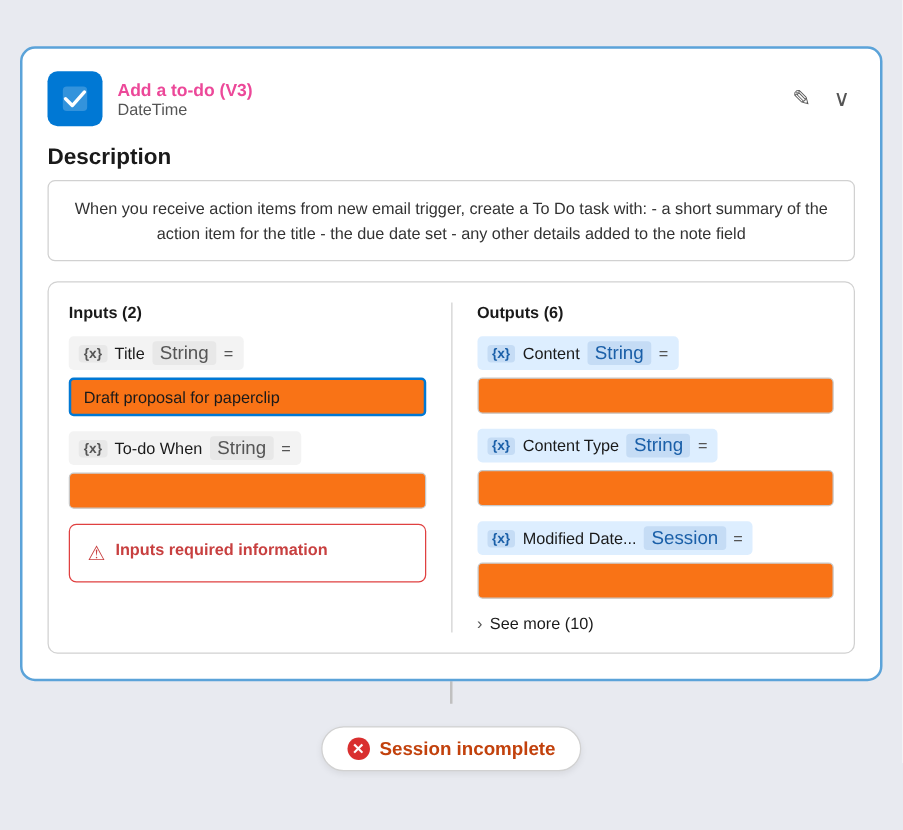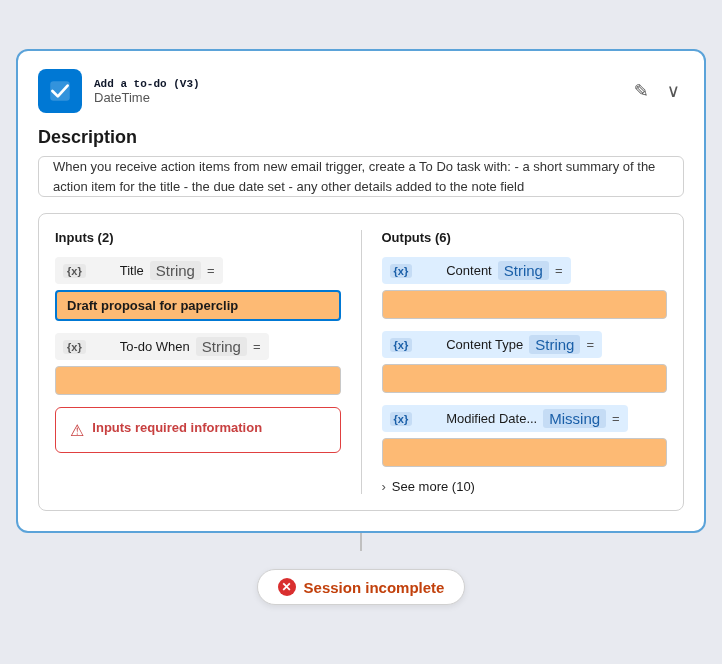--- a/index.html
+++ b/index.html
@@ -50,24 +50,23 @@
       display: flex;
       align-items: center;
       justify-content: center;
       flex-shrink: 0;
     }
     .app-icon svg {
       width: 26px;
       height: 26px;
     }
     .card-title {
-      font-size: 11px;
-      font-weight: 600;
-      color: #0f172a;
-      font-family: Liberation Mono, monospace;
+      font-size: 14px;
+      font-weight: 600;
+      color: #ec4899;
     }
     .card-subtitle {
       font-size: 13px;
       color: #555;
     }
     .card-header-right {
       display: flex;
       align-items: center;
       gap: 10px;
     }
@@ -86,25 +85,26 @@
     }
     .section-label {
       font-size: 18px;
       font-weight: 600;
       color: #1a1a1a;
       margin-bottom: 8px;
     }
     .description-box {
       border: 1px solid #d1d1d1;
       border-radius: 6px;
-      padding: 0 14px;
+      padding: 12px 14px;
       font-size: 13px;
       color: #333;
       line-height: 1.5;
       background: #fff;
+      text-align: center;
     }
     .io-section {
       display: flex;
       gap: 16px;
       border: 1px solid #d1d1d1;
       border-radius: 8px;
       padding: 16px;
     }
     .inputs-col, .outputs-col {
       flex: 1;
@@ -145,21 +145,20 @@
       padding: 1px 4px;
     }
     .var-badge.blue {
       background: #c5dcf5;
       color: #1a5fa8;
     }
     .field-name {
       font-size: 13px;
       font-weight: 500;
       color: #1a1a1a;
-      margin-left: 28px;
     }
     .field-type {
       font-size: 15px;
       color: #555;
       background: #e8e8e8;
       border-radius: 3px;
       padding: 1px 6px;
     }
     .field-type.blue {
       background: #c5dcf5;
@@ -169,23 +168,22 @@
       font-size: 13px;
       color: #555;
     }
     .field-input {
       width: 100%;
       border: 1px solid #c8c8c8;
       border-radius: 4px;
       padding: 6px 10px;
       font-size: 13px;
       color: #1a1a1a;
-      background: #fdba74;
+      background: #f97316;
       outline: none;
-      font-weight: bold;
     }
     .field-input.active-border {
       border: 2px solid #0078d4;
     }
     .error-box {
       border: 1px solid #e04040;
       border-radius: 6px;
       padding: 12px 14px;
       display: flex;
       align-items: flex-start;
@@ -341,21 +339,21 @@
             <span class="field-type blue">String</span>
             <span class="field-eq">=</span>
           </div>
           <input class="field-input" type="text" value="" style="">
         </div>
 
         <div class="field-group">
           <div class="field-label-row blue-bg">
             <span class="var-badge blue">{x}</span>
             <span class="field-name">Modified Date...</span>
-            <span class="field-type blue">Missing</span>
+            <span class="field-type blue">Session</span>
             <span class="field-eq">=</span>
           </div>
           <input class="field-input" type="text" value="" style="">
         </div>
 
         <div class="see-more">
           <span class="chevron-right">›</span>
           <span>See more (10)</span>
         </div>
 

